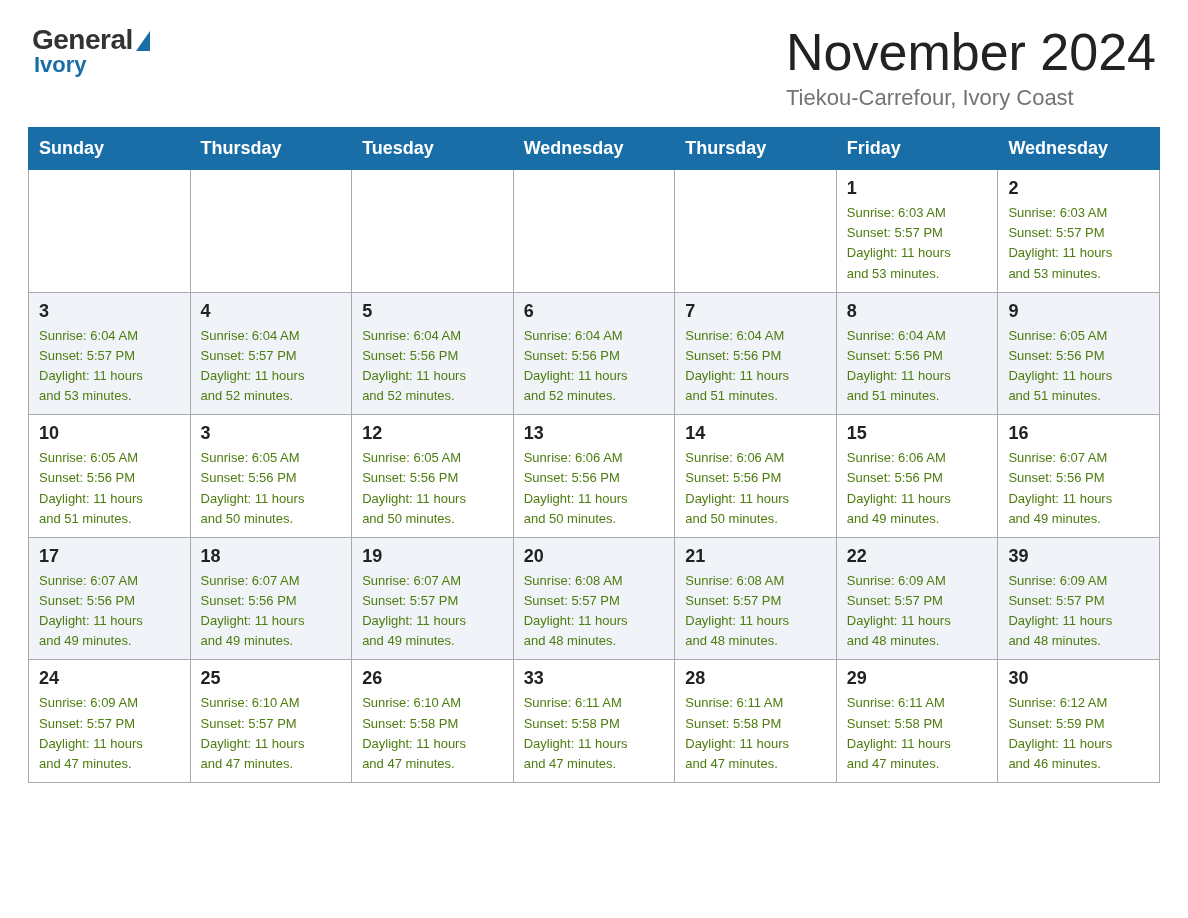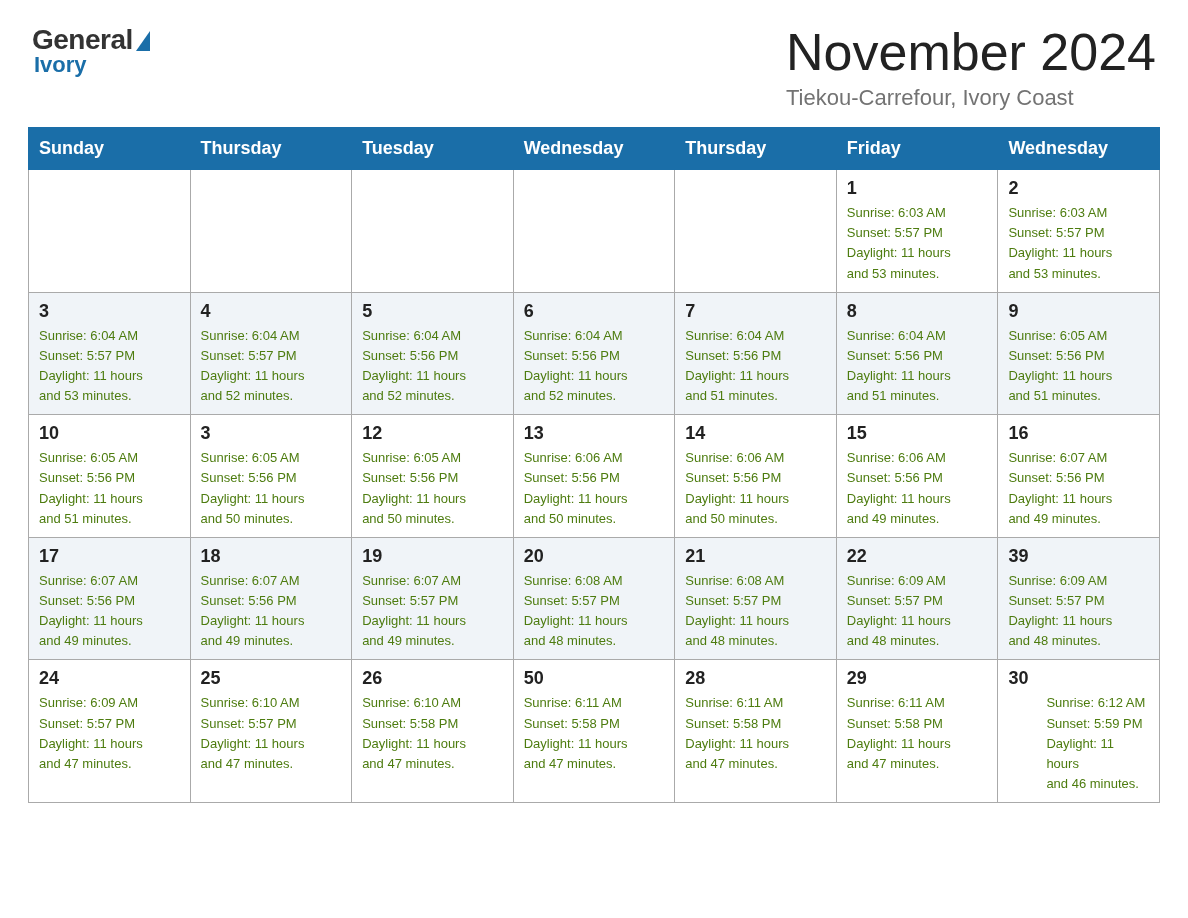--- a/index.html
+++ b/index.html
@@ -333,21 +333,21 @@
 and 47 minutes.</div>
           </td>
           <td>
             <div class="day-num">26</div>
             <div class="day-info" style="white-space: pre-line;">Sunrise: 6:10 AM
 Sunset: 5:58 PM
 Daylight: 11 hours
 and 47 minutes.</div>
           </td>
           <td>
-            <div class="day-num">50</div>
+            <div class="day-num">33</div>
             <div class="day-info" style="white-space: pre-line;">Sunrise: 6:11 AM
 Sunset: 5:58 PM
 Daylight: 11 hours
 and 47 minutes.</div>
           </td>
           <td>
             <div class="day-num">28</div>
             <div class="day-info" style="white-space: pre-line;">Sunrise: 6:11 AM
 Sunset: 5:58 PM
 Daylight: 11 hours
@@ -355,21 +355,21 @@
           </td>
           <td>
             <div class="day-num">29</div>
             <div class="day-info" style="white-space: pre-line;">Sunrise: 6:11 AM
 Sunset: 5:58 PM
 Daylight: 11 hours
 and 47 minutes.</div>
           </td>
           <td>
             <div class="day-num">30</div>
-            <div class="day-info" style="white-space: pre-line; margin-left: 38px;">Sunrise: 6:12 AM
+            <div class="day-info" style="white-space: pre-line;">Sunrise: 6:12 AM
 Sunset: 5:59 PM
 Daylight: 11 hours
 and 46 minutes.</div>
           </td>
         </tr>
       </tbody>
   </table>
 </div>
 
 </body></html>

